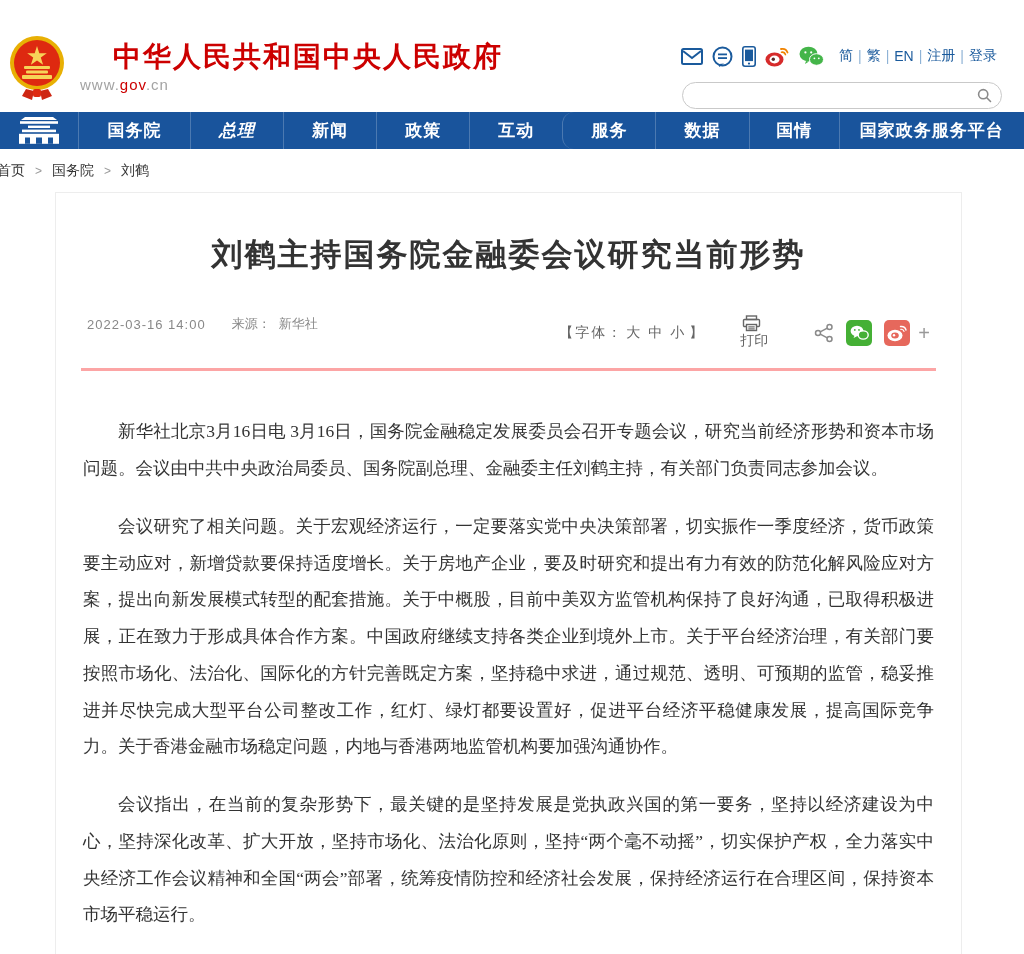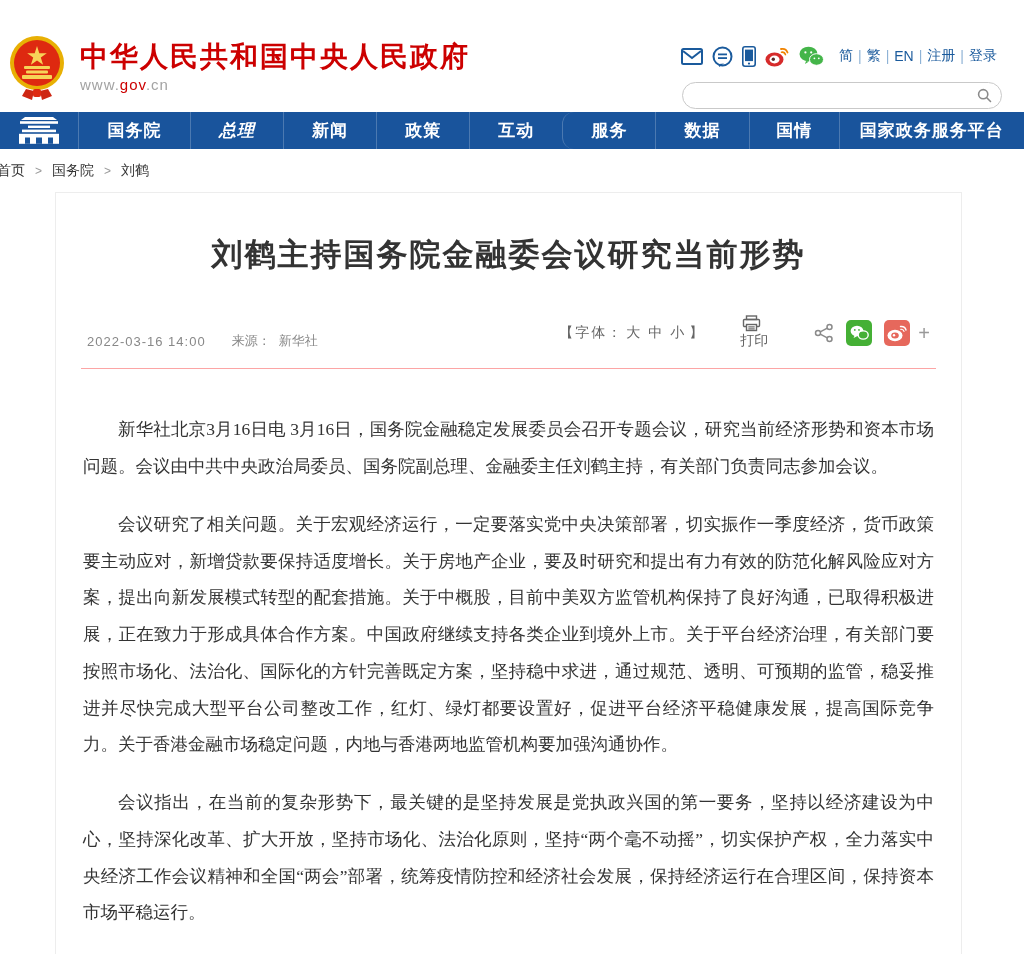--- a/index.html
+++ b/index.html
@@ -9,21 +9,21 @@
     background:#ffffff;
     font-family:"Liberation Sans","DejaVu Sans",sans-serif;
     position:relative;
   }
 
   
   .header { position:relative; height:112px; background:#fff; }
   .logo-area { position:absolute; left:8px; top:34px; display:flex; align-items:flex-start; }
   .emblem { width:58px; height:66px; flex:0 0 auto; }
   .site-text { margin-left:14px; padding-top:8px; }
-  .site-title { color:#CC0000; font-size:28px; font-weight:bold; letter-spacing:2px; line-height:1.1; }
+  .site-title { color:#CC0000; font-size:28px; font-weight:bold; letter-spacing:2px; line-height:1.1;margin-left:33px; }
   .site-url { font-size:15px; color:#a3a3a3; margin-top:3px; letter-spacing:1px; }
   .site-url .gov { color:#CC0000; }
 
   .header-right { position:absolute; right:22px; top:42px; width:320px; }
   .icons-row { display:flex; align-items:center; justify-content:flex-end; height:28px; }
   .hicon { margin-left:9px; display:inline-flex; align-items:center; cursor:pointer; }
   .quick-links { display:flex; align-items:center; margin-left:10px; font-size:14px; color:#1A5A9C; }
   .quick-links .qlink { cursor:pointer; padding:0 5px; white-space:nowrap; }
   .quick-links .qsep { color:#8fb3d6; }
   .search-box { margin-top:12px; height:27px; border:1px solid #c9c9c9; border-radius:14px; position:relative; background:#fff; }
@@ -42,22 +42,22 @@
   .breadcrumb .bc-item { cursor:pointer; }
   .breadcrumb .bc-last { cursor:default; }
   .breadcrumb .bc-sep { color:#999; margin:0 10px; font-size:12px; }
 
   
   .article-box { margin-left:55px; width:907px; border:1px solid #ededed; border-bottom:none;
     min-height:770px; padding:0 25px; background:#fff; }
   .article-title { text-align:center; font-size:31px; font-weight:bold; color:#333;
     padding:42px 10px 32px; letter-spacing:2px; margin:0; line-height:1.3; }
 
-  .meta-row { display:flex; justify-content:space-between; align-items:flex-end;
-    font-size:13px; color:#888; padding:8px 6px 18px 6px; border-bottom:1px solid #fca5a5; }
+  .meta-row { display:flex; justify-content:space-between; align-items:flex-start;
+    font-size:13px; color:#888; padding:8px 6px 18px 6px; border-bottom:3px solid #fca5a5; }
   .meta-left { display:flex; align-items:center; }
   .meta-date { letter-spacing:1px; }
   .meta-source-label { margin-left:26px; }
   .meta-source { margin-left:8px; }
   .meta-right { display:flex; align-items:center; color:#666; }
   .font-control { display:flex; align-items:center; letter-spacing:2px; font-size:14px; }
   .font-size-opt { cursor:pointer; margin:0 3px; }
   .print-btn { display:flex; align-items:center; margin-left:30px; cursor:pointer;flex-direction:column; }
   .print-btn span { margin-left:5px; font-size:14px; }
   .share-group { display:flex; align-items:center; margin-left:34px; }

